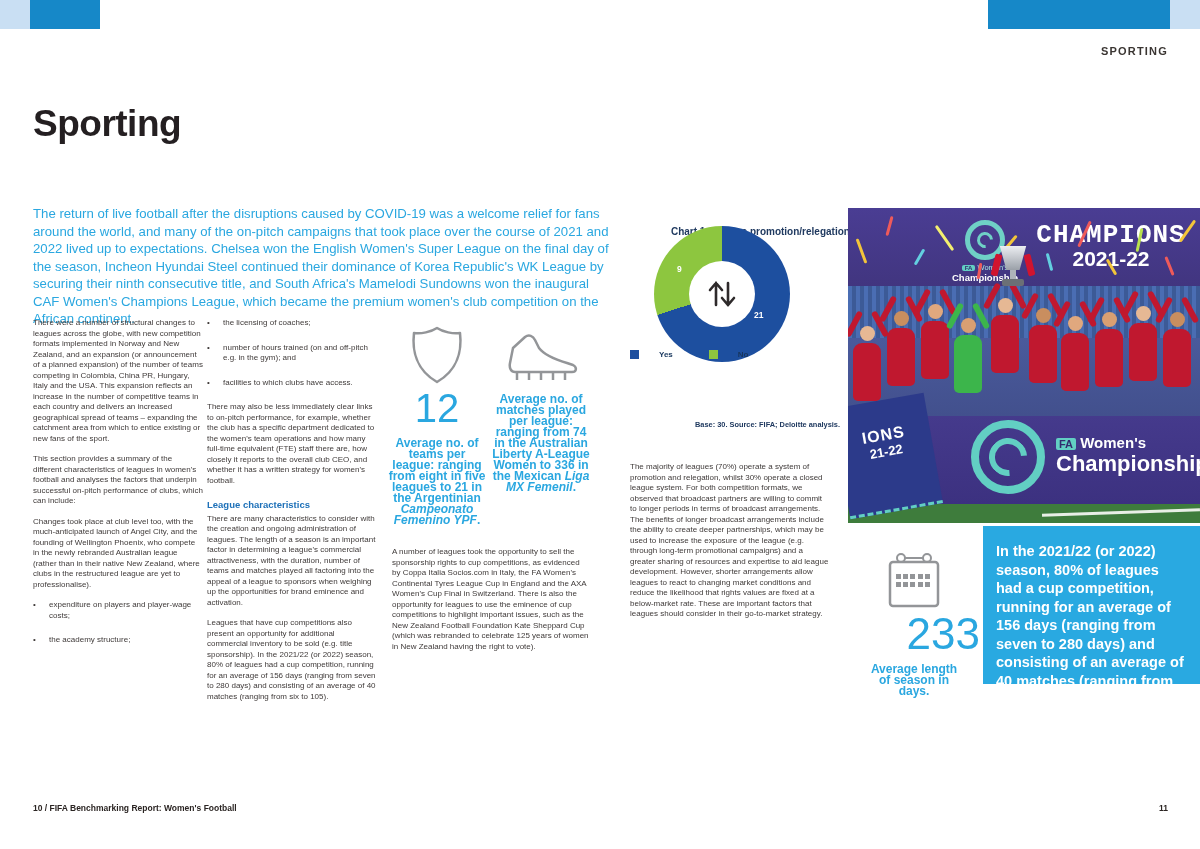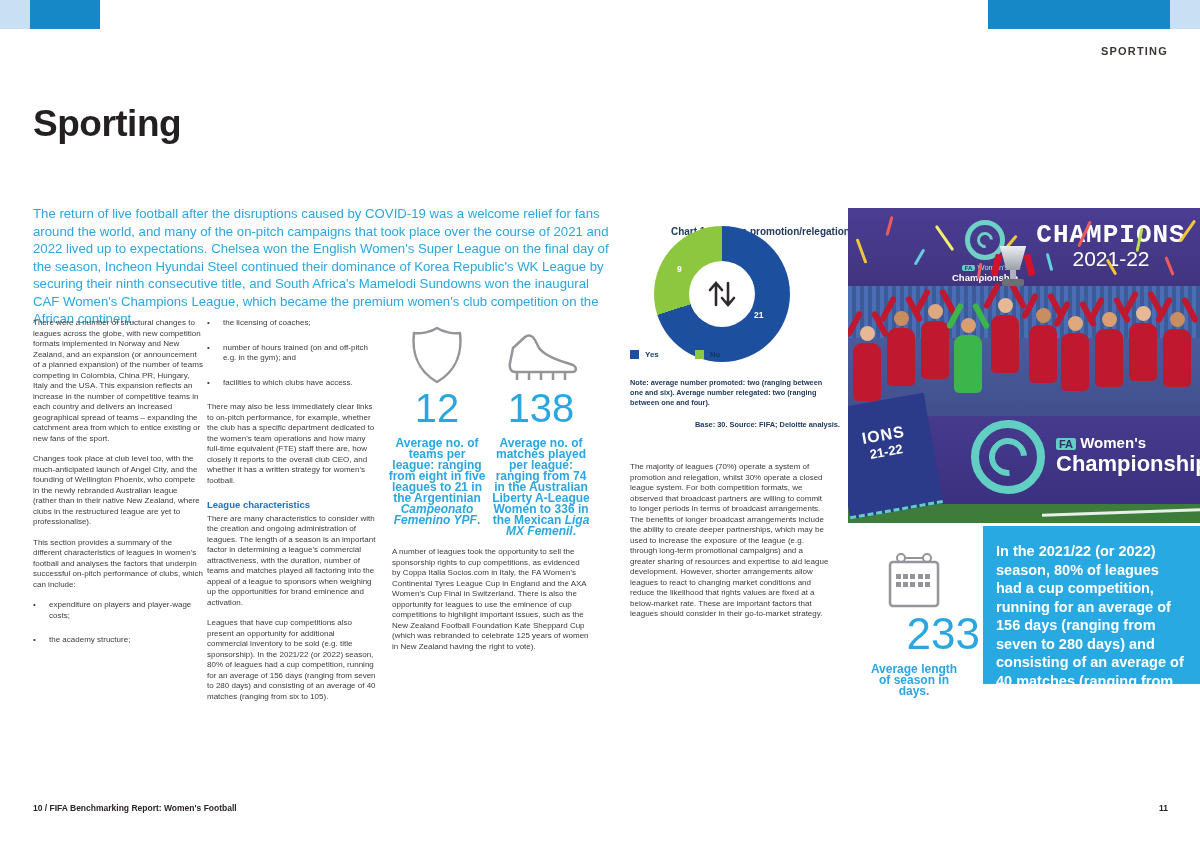--- a/index.html
+++ b/index.html
@@ -33,21 +33,21 @@
   .stat-caption i{font-style:italic;}
 
   .chart-title{position:absolute;left:630px;top:210px;width:210px;margin:16px;
       font-size:10px;font-weight:bold;color:#203a60;text-align:right;}
   .donut{position:absolute;left:654px;top:226px;width:136px;height:136px;}
   .donut-ring{position:absolute;inset:0;border-radius:50%;}
   .donut-hole{position:absolute;left:35px;top:35px;width:66px;height:66px;background:#fff;border-radius:50%;
       display:flex;align-items:center;justify-content:center;}
   .donut-label{position:absolute;font-size:8.5px;font-weight:bold;color:#ffffff;}
   .legend{position:absolute;left:630px;top:350px;display:flex;gap:36px;}
-  .legend-item{display:flex;align-items:center;gap:6px;font-size:8px;font-weight:bold;color:#17365d;}
+  .legend-item{display:flex;align-items:center;gap:20px;font-size:8px;font-weight:bold;color:#17365d;}
   .swatch{width:9px;height:9px;display:inline-block;}
   .chart-note{position:absolute;left:630px;top:378px;width:195px;
       font-size:7.3px;line-height:10px;font-weight:bold;color:#203a60;}
   .chart-source{position:absolute;left:630px;top:420px;width:210px;text-align:right;
       font-size:7.4px;font-weight:bold;color:#203a60;}
 
   .majority{position:absolute;left:630px;top:462px;width:200px;margin:0;
       font-size:8px;line-height:10.5px;color:#3f3a39;}
 
   .callout{position:absolute;left:983px;top:526px;width:217px;height:158px;background:#29a9e1;
@@ -67,21 +67,21 @@
   .ph-mid{position:absolute;left:0;top:130px;width:100%;height:78px;
       background:linear-gradient(180deg,#4a5a9c,#42508d);}
   .ph-banner{position:absolute;left:0;top:208px;width:100%;height:88px;
       background:linear-gradient(180deg,#453a8c,#3c3180);}
   .ph-pitch{position:absolute;left:0;top:296px;width:100%;height:19px;background:#3e7c3c;}
   .ph-pitch::after{content:"";position:absolute;left:55%;top:7px;width:45%;height:3px;background:#e8efe6;
       transform:rotate(-2deg);}
 
   .ph-champ{position:absolute;left:180px;top:14px;width:166px;text-align:center;color:#fff;}
   .ph-champ .hl{font-size:26px;font-weight:bold;letter-spacing:1px;line-height:26px;font-family:Liberation Mono, monospace;}
-  .ph-champ .sn{font-size:21px;font-weight:normal;line-height:22px;}
+  .ph-champ .sn{font-size:21px;font-weight:bold;line-height:22px;}
 
   .ph-toplogo{position:absolute;left:82px;top:12px;width:110px;text-align:center;}
   .ring-outer{width:30px;height:30px;border:5px solid #6fd1c6;border-radius:50%;margin:0 auto;
       display:flex;align-items:center;justify-content:center;}
   .ring-inner{width:10px;height:10px;border:3px solid #6fd1c6;border-right-color:transparent;
       border-radius:50%;transform:rotate(40deg);}
   .ph-toplogo .l1{margin-top:3px;font-size:7.5px;color:#a9e6df;}
   .ph-toplogo .l1 .badge{font-size:6px;}
   .ph-toplogo .l2{font-size:9.5px;font-weight:bold;color:#ffffff;}
 
@@ -133,22 +133,22 @@
   <div class="bar pale" style="left:1170px;width:30px;"></div>
 
   <div class="running-header">SPORTING</div>
 
   <h1 class="page-title">Sporting</h1>
 
   <p class="intro">The return of live football after the disruptions caused by COVID-19 was a welcome relief for fans around the world, and many of the on-pitch campaigns that took place over the course of 2021 and 2022 lived up to expectations. Chelsea won the English Women's Super League on the final day of the season, Incheon Hyundai Steel continued their dominance of Korea Republic's WK League by securing their ninth consecutive title, and South Africa's Mamelodi Sundowns won the inaugural CAF Women's Champions League, which became the premium women's club competition on the African continent.</p>
 
   <div class="col" style="left:33px;width:170px;">
     <p class="para">There were a number of structural changes to leagues across the globe, with new competition formats implemented in Norway and New Zealand, and an expansion (or announcement of a planned expansion) of the number of teams competing in Colombia, China PR, Hungary, Italy and the USA. This expansion reflects an increase in the number of competitive teams in each country and delivers an increased geographical spread of teams – expanding the catchment area from which to entice existing or new fans of the sport.</p>
+    <p class="para">This section provides a summary of the different characteristics of leagues in women's football and analyses the factors that underpin successful on-pitch performance of clubs, which can include:</p>
     <p class="para">Changes took place at club level too, with the much-anticipated launch of Angel City, and the founding of Wellington Phoenix, who compete in the newly rebranded Australian league (rather than in their native New Zealand, where clubs in the restructured league are yet to professionalise).</p>
-    <p class="para">This section provides a summary of the different characteristics of leagues in women's football and analyses the factors that underpin successful on-pitch performance of clubs, which can include:</p>
     <div class="bullet">
         <span>expenditure on players and player-wage costs;</span>
       </div>
     <div class="bullet">
         <span>the academy structure;</span>
       </div>
   </div>
 
   <div class="col" style="left:207px;width:170px;">
     <div class="bullet">
@@ -182,21 +182,20 @@
         <path d="M10 16 L22 5 C26 2 30 4 32 8 L36 16 C42 24 54 28 64 31 L70 33 C74 35 74 40 69 40 L12 40 C8 40 6 36 7 31 Z" fill="none" stroke="#939598" stroke-width="2.5" stroke-linejoin="round"></path>
         <g stroke="#939598" stroke-width="2.5">
           <line x1="14" y1="40" x2="14" y2="48"></line>
             <line x1="26" y1="40" x2="26" y2="48"></line>
           <line x1="38" y1="40" x2="38" y2="48"></line>
             <line x1="50" y1="40" x2="50" y2="48"></line>
           <line x1="62" y1="40" x2="62" y2="48"></line>
         </g>
       </svg>
     </div>
-    <div class="stat-number">138</div>
     <div class="stat-caption"><span>Average no. of matches played per league: ranging from 74 in the Australian Liberty A-League Women to 336 in the Mexican </span><i>Liga MX Femenil</i><span>.</span></div>
   </div>
 
   <div class="col" style="left:392px;top:547px;width:198px;">
     <p class="para">A number of leagues took the opportunity to sell the sponsorship rights to cup competitions, as evidenced by Coppa Italia Socios.com in Italy, the FA Women's Continental Tyres League Cup in England and the AXA Women's Cup Final in Switzerland. There is also the opportunity for leagues to use the eminence of cup competitions to highlight important issues, such as the New Zealand Football Foundation Kate Sheppard Cup (which was rebranded to celebrate 125 years of women in New Zealand having the right to vote).</p>
   </div>
 
   <h4 class="chart-title">Chart 1: Is there promotion/relegation?</h4>
   <div class="donut">
     <div class="donut-ring" style="background: conic-gradient(rgb(29, 79, 159) 0deg, rgb(29, 79, 159) 252deg, rgb(141, 198, 63) 252deg, rgb(141, 198, 63) 360deg);"></div>
@@ -214,21 +213,20 @@
   <div class="legend">
     <span class="legend-item">
         <span class="swatch" style="background: rgb(29, 79, 159);"></span>
         <span>Yes</span>
       </span>
     <span class="legend-item">
         <span class="swatch" style="background: rgb(141, 198, 63);"></span>
         <span>No</span>
       </span>
   </div>
-  <div class="chart-note">Note: average number promoted: two (ranging between one and six). Average number relegated: two (ranging between one and four).</div>
   <div class="chart-source">Base: 30. Source: FIFA; Deloitte analysis.</div>
 
   <p class="majority">The majority of leagues (70%) operate a system of promotion and relegation, whilst 30% operate a closed league system. For both competition formats, we observed that broadcast partners are willing to commit to longer periods in terms of broadcast arrangements. The benefits of longer broadcast arrangements include the ability to create deeper partnerships, which may be used to increase the exposure of the league (e.g. through long-term promotional campaigns) and a greater sharing of resources and expertise to aid league development. However, shorter arrangements allow leagues to react to changing market conditions and reduce the likelihood that rights values are fixed at a below-market rate. These are important factors that leagues should consider in their go-to-market strategy.</p>
 
   <div class="photo">
     <div class="ph-backdrop"></div>
     <div class="ph-seats"></div>
     <div class="ph-mid"></div>
     <div class="ph-banner"></div>
     <div class="ph-pitch"></div>

